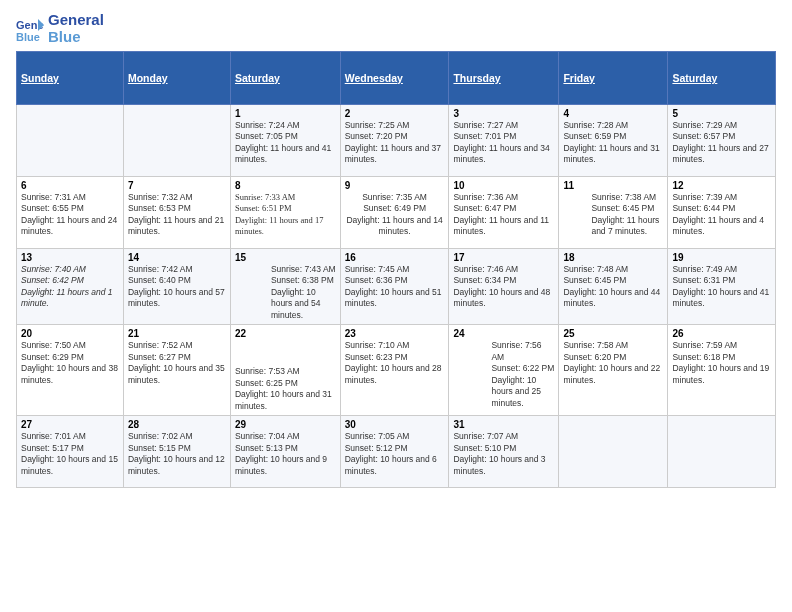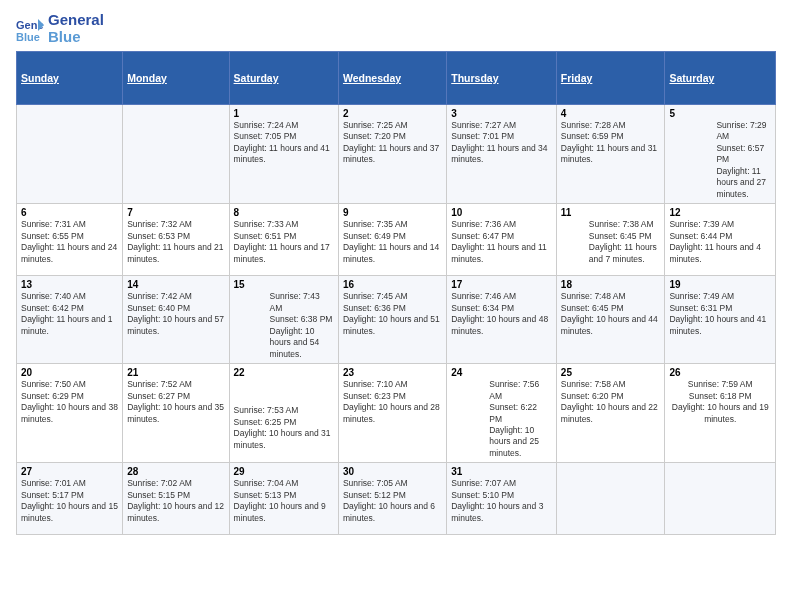--- a/index.html
+++ b/index.html
@@ -144,47 +144,47 @@
 Daylight: 11 hours and 34 minutes.</div>
           </td>
           <td>
             <span class="day-num">4</span>
             <div class="day-info" style="white-space: pre-line;">Sunrise: 7:28 AM
 Sunset: 6:59 PM
 Daylight: 11 hours and 31 minutes.</div>
           </td>
           <td>
             <span class="day-num">5</span>
-            <div class="day-info" style="white-space: pre-line; margin-left: 47px;">Sunrise: 7:29 AM
+            <div class="day-info" style="white-space: pre-line;">Sunrise: 7:29 AM
 Sunset: 6:57 PM
 Daylight: 11 hours and 27 minutes.</div>
           </td>
         </tr>
         <tr>
           <td>
             <span class="day-num">6</span>
             <div class="day-info" style="white-space: pre-line;">Sunrise: 7:31 AM
 Sunset: 6:55 PM
 Daylight: 11 hours and 24 minutes.</div>
           </td>
           <td>
             <span class="day-num">7</span>
             <div class="day-info" style="white-space: pre-line;">Sunrise: 7:32 AM
 Sunset: 6:53 PM
 Daylight: 11 hours and 21 minutes.</div>
           </td>
           <td>
             <span class="day-num">8</span>
-            <div class="day-info" style="white-space: pre-line;">Sunrise: 7:33 AM
+            <div class="day-info" style="white-space: pre-line; font-family: Liberation Serif, serif;">Sunrise: 7:33 AM
 Sunset: 6:51 PM
 Daylight: 11 hours and 17 minutes.</div>
           </td>
           <td>
             <span class="day-num">9</span>
-            <div class="day-info" style="white-space: pre-line;">Sunrise: 7:35 AM
+            <div class="day-info" style="white-space: pre-line; text-align: center;">Sunrise: 7:35 AM
 Sunset: 6:49 PM
 Daylight: 11 hours and 14 minutes.</div>
           </td>
           <td>
             <span class="day-num">10</span>
             <div class="day-info" style="white-space: pre-line;">Sunrise: 7:36 AM
 Sunset: 6:47 PM
 Daylight: 11 hours and 11 minutes.</div>
           </td>
           <td>
@@ -196,21 +196,21 @@
           <td>
             <span class="day-num">12</span>
             <div class="day-info" style="white-space: pre-line;">Sunrise: 7:39 AM
 Sunset: 6:44 PM
 Daylight: 11 hours and 4 minutes.</div>
           </td>
         </tr>
         <tr>
           <td>
             <span class="day-num">13</span>
-            <div class="day-info" style="white-space: pre-line;">Sunrise: 7:40 AM
+            <div class="day-info" style="white-space: pre-line; font-style: italic;">Sunrise: 7:40 AM
 Sunset: 6:42 PM
 Daylight: 11 hours and 1 minute.</div>
           </td>
           <td>
             <span class="day-num">14</span>
             <div class="day-info" style="white-space: pre-line;">Sunrise: 7:42 AM
 Sunset: 6:40 PM
 Daylight: 10 hours and 57 minutes.</div>
           </td>
           <td>
@@ -276,21 +276,21 @@
 Daylight: 10 hours and 25 minutes.</div>
           </td>
           <td>
             <span class="day-num">25</span>
             <div class="day-info" style="white-space: pre-line;">Sunrise: 7:58 AM
 Sunset: 6:20 PM
 Daylight: 10 hours and 22 minutes.</div>
           </td>
           <td>
             <span class="day-num">26</span>
-            <div class="day-info" style="white-space: pre-line; text-align: center;">Sunrise: 7:59 AM
+            <div class="day-info" style="white-space: pre-line;">Sunrise: 7:59 AM
 Sunset: 6:18 PM
 Daylight: 10 hours and 19 minutes.</div>
           </td>
         </tr>
         <tr>
           <td>
             <span class="day-num">27</span>
             <div class="day-info" style="white-space: pre-line;">Sunrise: 7:01 AM
 Sunset: 5:17 PM
 Daylight: 10 hours and 15 minutes.</div>

